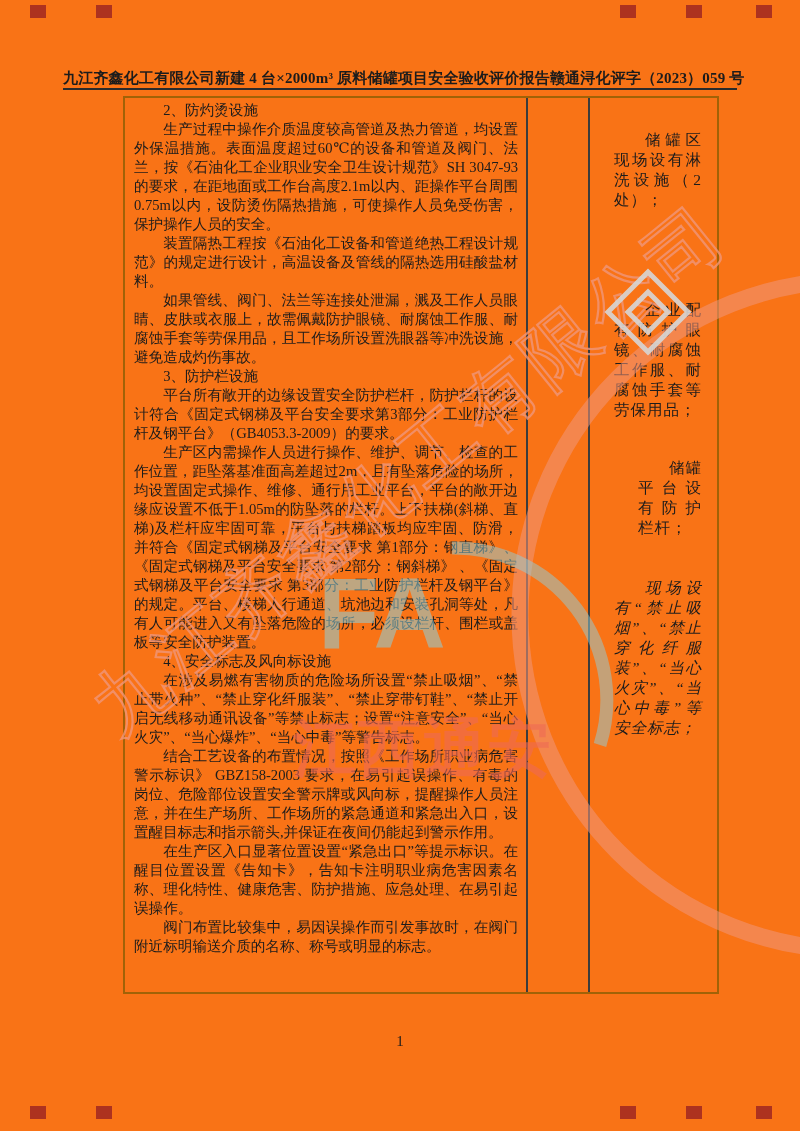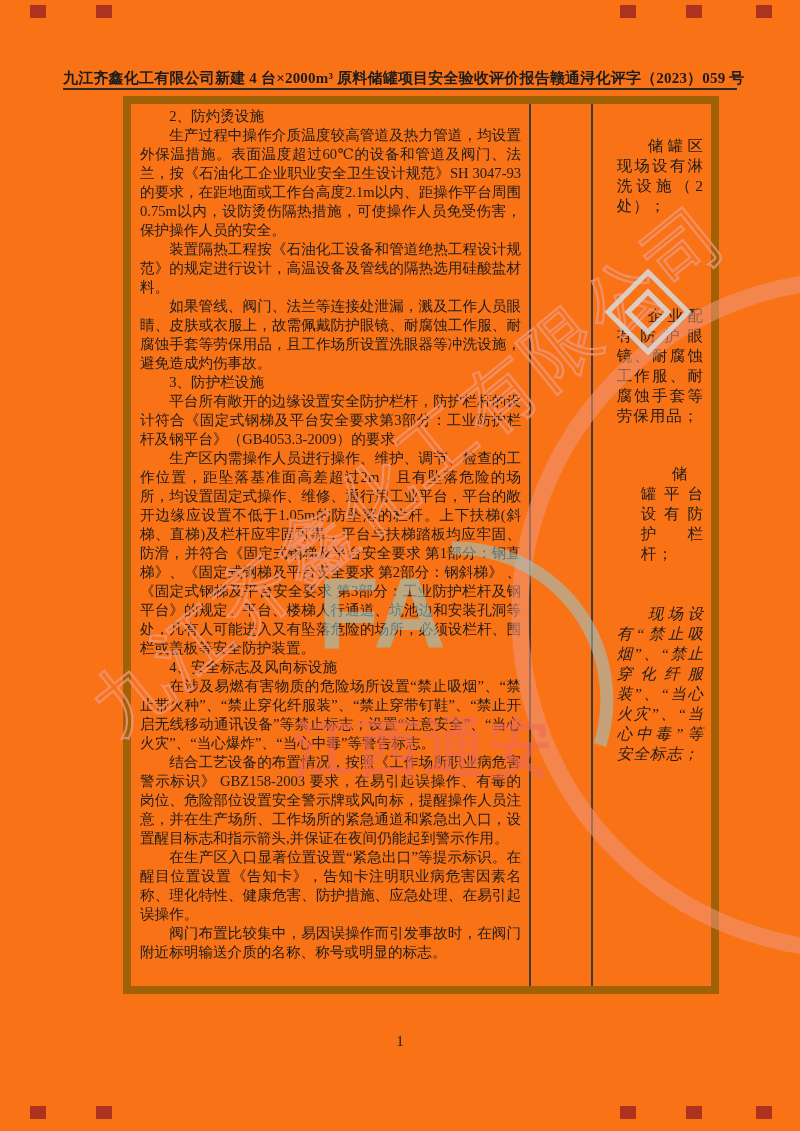--- a/index.html
+++ b/index.html
@@ -8,21 +8,21 @@
     background:#f97316;overflow:hidden;
     font-family:"Liberation Serif","DejaVu Serif",serif;color:#1c1c1c;
   }
   
   .hdr{position:absolute;left:63px;right:63px;top:64px;height:24px;
     display:flex;justify-content:space-between;align-items:flex-end;
     font-size:15px;font-weight:bold;letter-spacing:.2px;white-space:nowrap;}
   .hdr-rule{position:absolute;left:63px;right:63px;top:88px;height:2px;background:#2b2b2b;}
   
   .doc-table{position:absolute;left:123px;top:96px;width:596px;height:898px;
-    border:8px solid #a16207;box-sizing:border-box;display:flex;}
+    border:2px solid #a16207;box-sizing:border-box;display:flex;}
   .col{box-sizing:border-box;height:100%;overflow:hidden;}
   .col-main{width:403px;border-right:2px solid #3c3c3c;padding:3px 8px 0 9px;}
   .col-mid{width:62px;border-right:2px solid #3c3c3c;}
   .col-notes{width:119px;padding:2px 7px 0 24px;}
   .col-main p{margin:0;font-size:14.6px;line-height:19px;text-align:justify;
     text-indent:2em;word-break:break-all;}
   .col-notes p{margin:0;font-size:15.5px;line-height:20px;letter-spacing:1px;
     text-align:justify;text-indent:2em;word-break:break-all;}
   
   .pageno{position:absolute;left:0;right:0;top:1033px;text-align:center;font-size:15px;}

